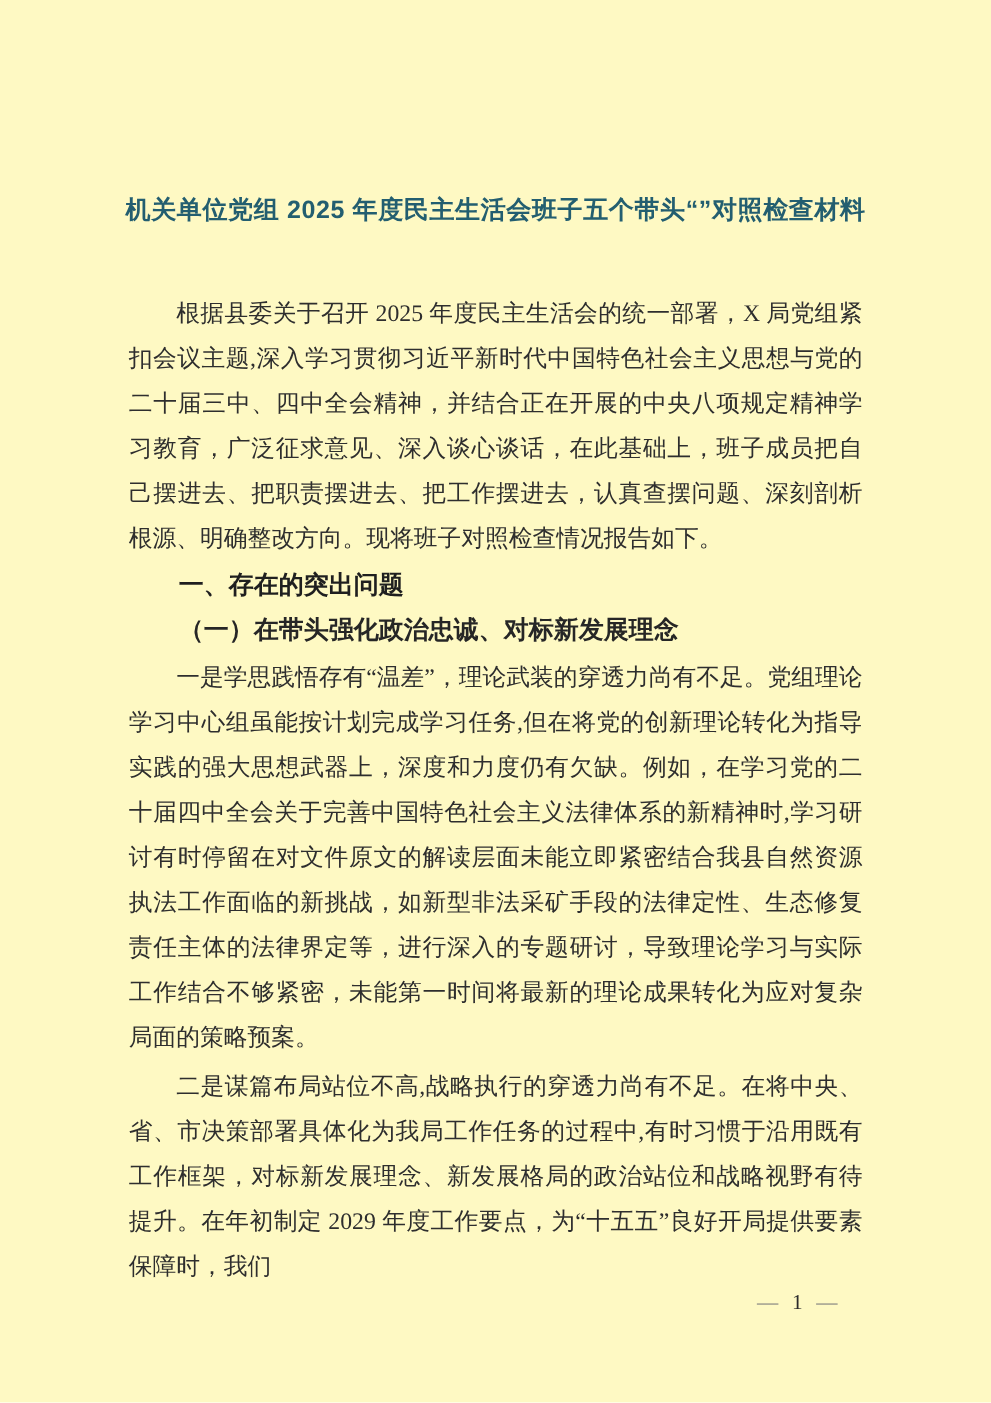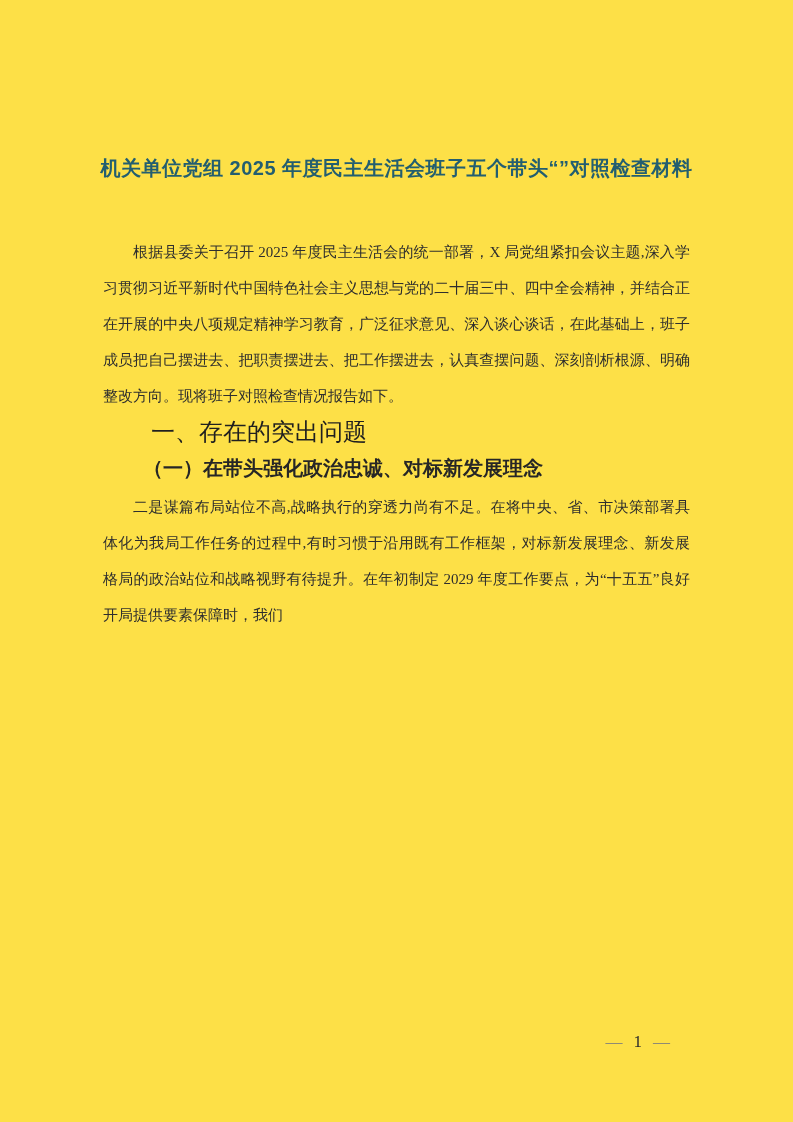--- a/index.html
+++ b/index.html
@@ -4,21 +4,21 @@
 <style>
   html, body {
     margin: 0;
     padding: 0;
     background: #ffffff;
   }
   .page {
     position: relative;
     width: 793px;
     height: 1122px;
-    background: #fde047;
+    background: #fef9c3;
     overflow: hidden;
     font-family: "Liberation Serif", serif;
     color: #2e2e2e;
   }
   .content {
     position: absolute;
     left: 103px;
     top: 152px;
     width: 587px;
   }
@@ -33,34 +33,34 @@
     white-space: nowrap;
     font-family: "Liberation Sans", sans-serif;
     font-weight: 700;
     font-size: 20px;
     line-height: 32px;
     letter-spacing: 0.5px;
     color: #235e70;
   }
   .para {
     margin: 3px 0 0 0;
-    font-size: 15px;
+    font-size: 19px;
     line-height: 36px;
     text-align: justify;
     text-indent: 2em;
     color: #2e2e2e;
   }
   .para:first-of-type {
     margin-top: 0;
   }
   .h-section {
     margin: 0;
     font-family: "Liberation Sans", sans-serif;
-    font-weight: 400;
-    font-size: 24px;
+    font-weight: 700;
+    font-size: 20px;
     line-height: 36px;
     text-indent: 2em;
     color: #1f1f1f;
   }
   .h-sub {
     margin: 0;
     font-family: "Liberation Serif", serif;
     font-weight: 600;
     font-size: 20px;
     line-height: 36px;
@@ -91,20 +91,21 @@
     <div class="title-wrap">
       <h1 class="doc-title">机关单位党组 2025 年度民主生活会班子五个带头“”对照检查材料</h1>
     </div>
 
     <p class="para">根据县委关于召开 2025 年度民主生活会的统一部署，X 局党组紧扣会议主题,深入学习贯彻习近平新时代中国特色社会主义思想与党的二十届三中、四中全会精神，并结合正在开展的中央八项规定精神学习教育，广泛征求意见、深入谈心谈话，在此基础上，班子成员把自己摆进去、把职责摆进去、把工作摆进去，认真查摆问题、深刻剖析根源、明确整改方向。现将班子对照检查情况报告如下。</p>
 
     <h2 class="h-section">一、存在的突出问题</h2>
 
     <h3 class="h-sub">（一）在带头强化政治忠诚、对标新发展理念</h3>
 
+    <p class="para">一是学思践悟存有“温差”，理论武装的穿透力尚有不足。党组理论学习中心组虽能按计划完成学习任务,但在将党的创新理论转化为指导实践的强大思想武器上，深度和力度仍有欠缺。例如，在学习党的二十届四中全会关于完善中国特色社会主义法律体系的新精神时,学习研讨有时停留在对文件原文的解读层面未能立即紧密结合我县自然资源执法工作面临的新挑战，如新型非法采矿手段的法律定性、生态修复责任主体的法律界定等，进行深入的专题研讨，导致理论学习与实际工作结合不够紧密，未能第一时间将最新的理论成果转化为应对复杂局面的策略预案。</p>
 
     <p class="para">二是谋篇布局站位不高,战略执行的穿透力尚有不足。在将中央、省、市决策部署具体化为我局工作任务的过程中,有时习惯于沿用既有工作框架，对标新发展理念、新发展格局的政治站位和战略视野有待提升。在年初制定 2029 年度工作要点，为“十五五”良好开局提供要素保障时，我们</p>
   </div>
 
   <div class="footer">
     <span class="dash">—</span><span class="num">1</span><span class="dash">—</span>
   </div>
 </div>
 
 </body></html>

